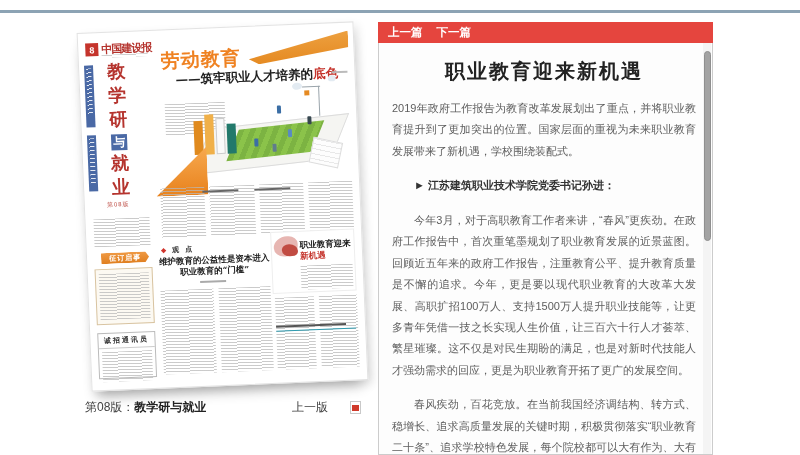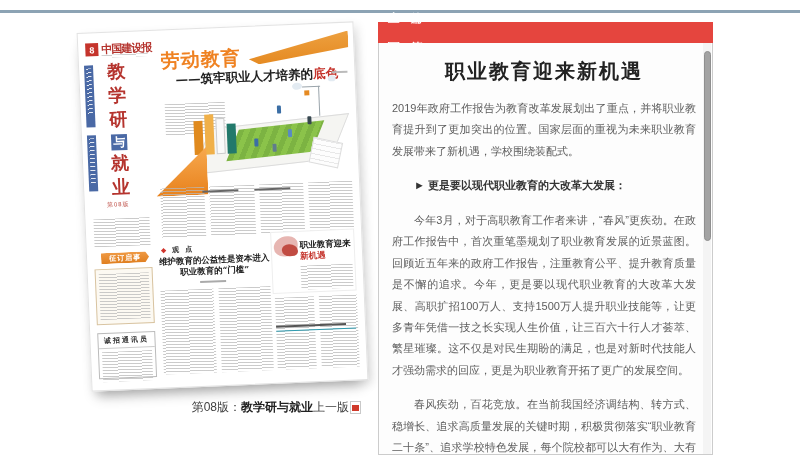--- a/index.html
+++ b/index.html
@@ -98,31 +98,31 @@
     display:flex; align-items:center; justify-content:center; }
   .tan-box { left:7px; top:236px; width:58px; height:56px; border:1px solid #d8c3a0; background:#fcf9f2; padding:4px 3px; }
   .tan-box .stripes { height:100%; }
   .recruit-box { left:7px; top:300px; width:58px; height:46px; border:1px solid #bbb; background:#fff; }
   .recruit-head { border-bottom:1px solid #ccc; font-size:7px; font-weight:bold; color:#333;
     text-align:center; letter-spacing:2px; padding:2px 0; }
   .recruit-box .stripes { margin:3px; height:30px; }
 
   
   .thumb-footer { position:absolute; left:85px; top:399px; width:276px; display:flex;
-    justify-content:flex-end; align-items:center; font-size:12px; color:#404040; }
+    justify-content:space-between; align-items:center; font-size:12px; color:#404040; }
   .thumb-footer .name { font-weight:bold; color:#222; }
-  .prev-group { display:flex; align-items:center; gap:1px; cursor:pointer; }
+  .prev-group { display:flex; align-items:center; gap:22px; cursor:pointer; }
   .pdf-icon { width:11px; height:13px; background:#fff; border:1px solid #c9c9c9; position:relative; }
   .pdf-icon::after { content:""; position:absolute; left:1px; right:1px; top:3px; height:6px; background:#d03a2b; }
 
   
   .reader { position:absolute; left:378px; top:22px; width:335px; height:433px; }
   .toolbar { height:21px; background:#e5453e; color:#fff; font-size:11.5px; font-weight:bold;
     display:flex; align-items:center; justify-content:space-between; padding:0 10px; }
-  .toolbar .grp { display:flex; gap:14px;flex-direction:column; }
+  .toolbar .grp { display:flex; gap:14px; }
   .toolbar .btn { cursor:pointer; display:flex; align-items:center; gap:2px; }
   .reset-ic { font-size:11px; line-height:1; }
   .content { position:relative; height:412px; background:#fdfdfd; border:1px solid #ccc;
     border-top:none; padding:0 16px 0 13px; overflow:hidden; }
   .scroll-track { position:absolute; right:1px; top:0; width:8px; height:100%; background:#f4f4f4; }
   .scroll-thumb { position:absolute; right:1px; top:8px; width:7px; height:190px;
     background:#a3a3a3; border-radius:4px; border:1px solid #8f8f8f; }
   .art-title { margin-top:15px; text-align:center; font-size:20px; font-weight:bold;
     color:#222; letter-spacing:2px; }
   .para { margin-top:13px; font-size:11px; line-height:1.95; color:#5d5d5d; text-align:justify; }
@@ -236,19 +236,19 @@
 <div class="reader">
   <div class="toolbar">
     <div class="grp">
       <span class="btn">上一篇</span>
       <span class="btn">下一篇</span>
     </div>
   </div>
   <div class="content">
     <h1 class="art-title">职业教育迎来新机遇</h1>
     <p class="para">2019年政府工作报告为教育改革发展划出了重点，并将职业教育提升到了更加突出的位置。国家层面的重视为未来职业教育发展带来了新机遇，学校围绕装配式。</p>
-    <p class="para speaker">► 更是要以现代职业教育的大改革大发展：</p>
+    <p class="para speaker">► 江苏建筑职业技术学院党委书记孙进：</p>
     <p class="para indent">今年3月，对于高职教育工作者来讲，“春风”更疾劲。在政府工作报告中，首次重笔墨规划了职业教育发展的近景蓝图。回顾近五年来的政府工作报告，注重教育公平、提升教育质量是不懈的追求。今年，更是要以现代职业教育的大改革大发展、高职扩招100万人、支持1500万人提升职业技能等，让更多青年凭借一技之长实现人生价值，让三百六十行人才荟萃、繁星璀璨。这不仅是对民生期盼的满足，也是对新时代技能人才强劲需求的回应，更是为职业教育开拓了更广的发展空间。</p>
     <p class="para indent">春风疾劲，百花竞放。在当前我国经济调结构、转方式、稳增长、追求高质量发展的关键时期，积极贯彻落实“职业教育二十条”、追求学校特色发展，每个院校都可以大有作为、大有可为、大可能为。江苏建筑职业技术学院作为国家示范高职学院、江苏卓越高职院校建设单位，主要是以建筑行业作为主要服务面和办学特色。建筑行业是我国传统的支柱行业，也是农民工最密集的产业。产业转型升级压力巨大，从业人员技能提升需求意愿强烈。近年来，学校围绕装配式、信息化、绿色建筑等行业升级发展趋势，育训结合，融入对</p>
     <div class="scroll-track"></div>
     <div class="scroll-thumb"></div>
   </div>
 </div>
 
 </body></html>

